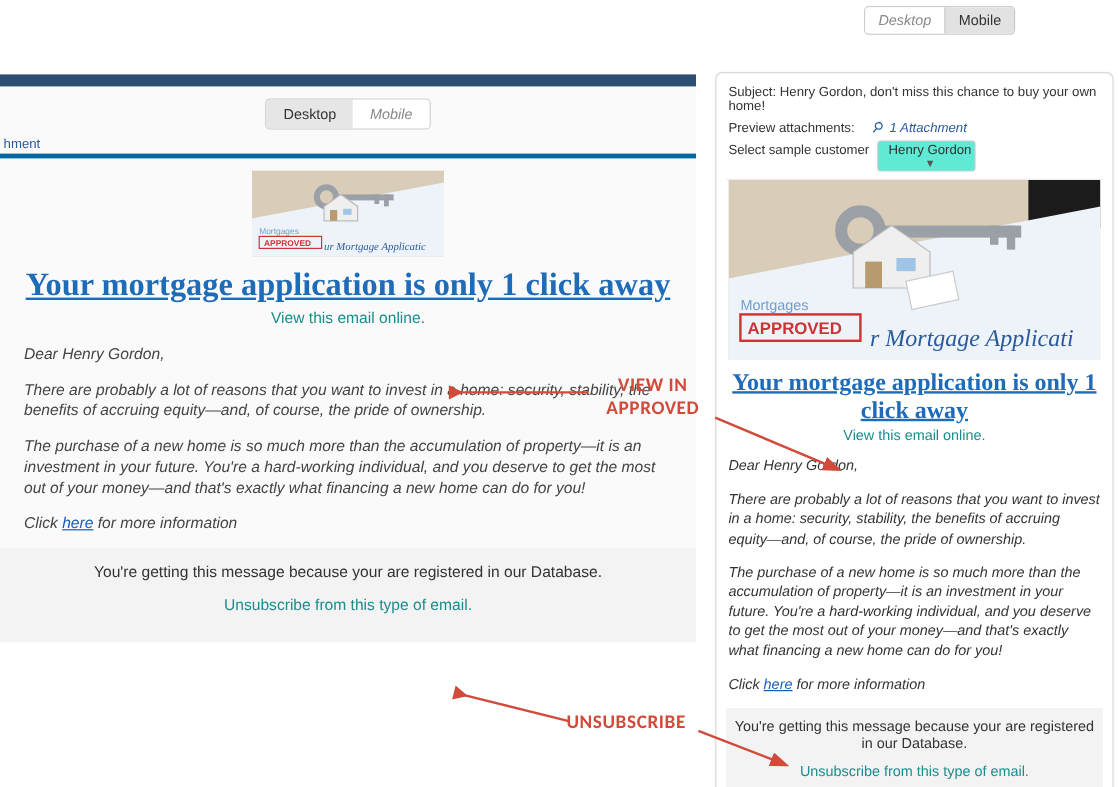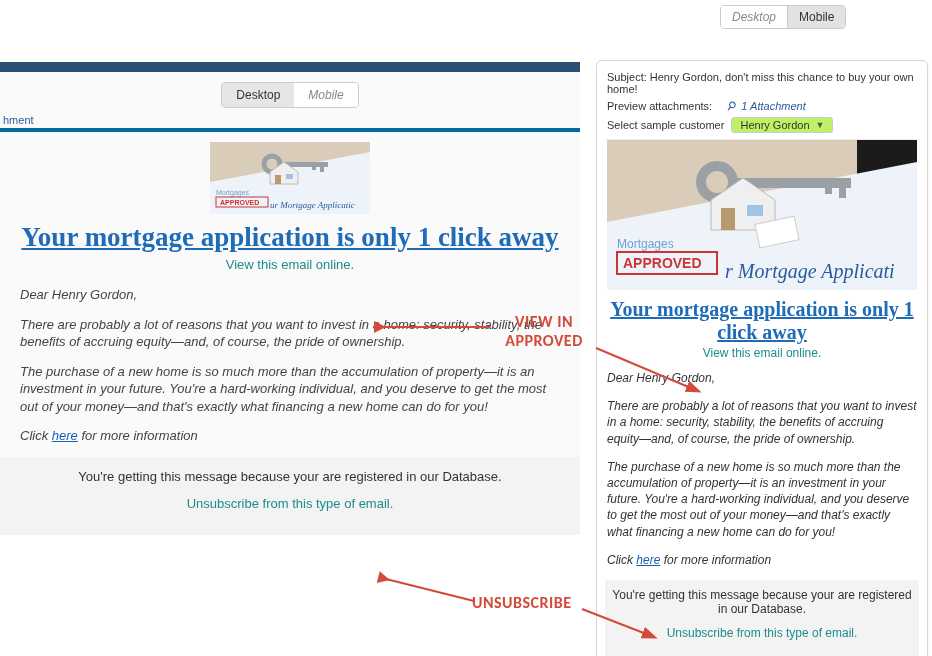--- a/index.html
+++ b/index.html
@@ -147,21 +147,22 @@
     font-size: 12px;
   }
   .cust-select {
     display: inline-flex;
     align-items: center;
     border: 1px solid #ccc;
     border-radius: 3px;
     font-size: 11px;
     padding: 1px 2px 1px 8px;
     margin-left: 4px;
-    background: #bef264;
+    background: #5eead4;
+    flex-direction: column;
   }
   .cust-select .caret {
     font-size: 9px;
     color: #555;
     padding: 0 6px;
   }
   .right-panel hr { border: none; border-top: 1px solid #eee; margin: 4px 0 0; }
 
   .right-body { text-align: center; padding: 0 2px; }
   .right-body .body-text { font-size: 12px; }

